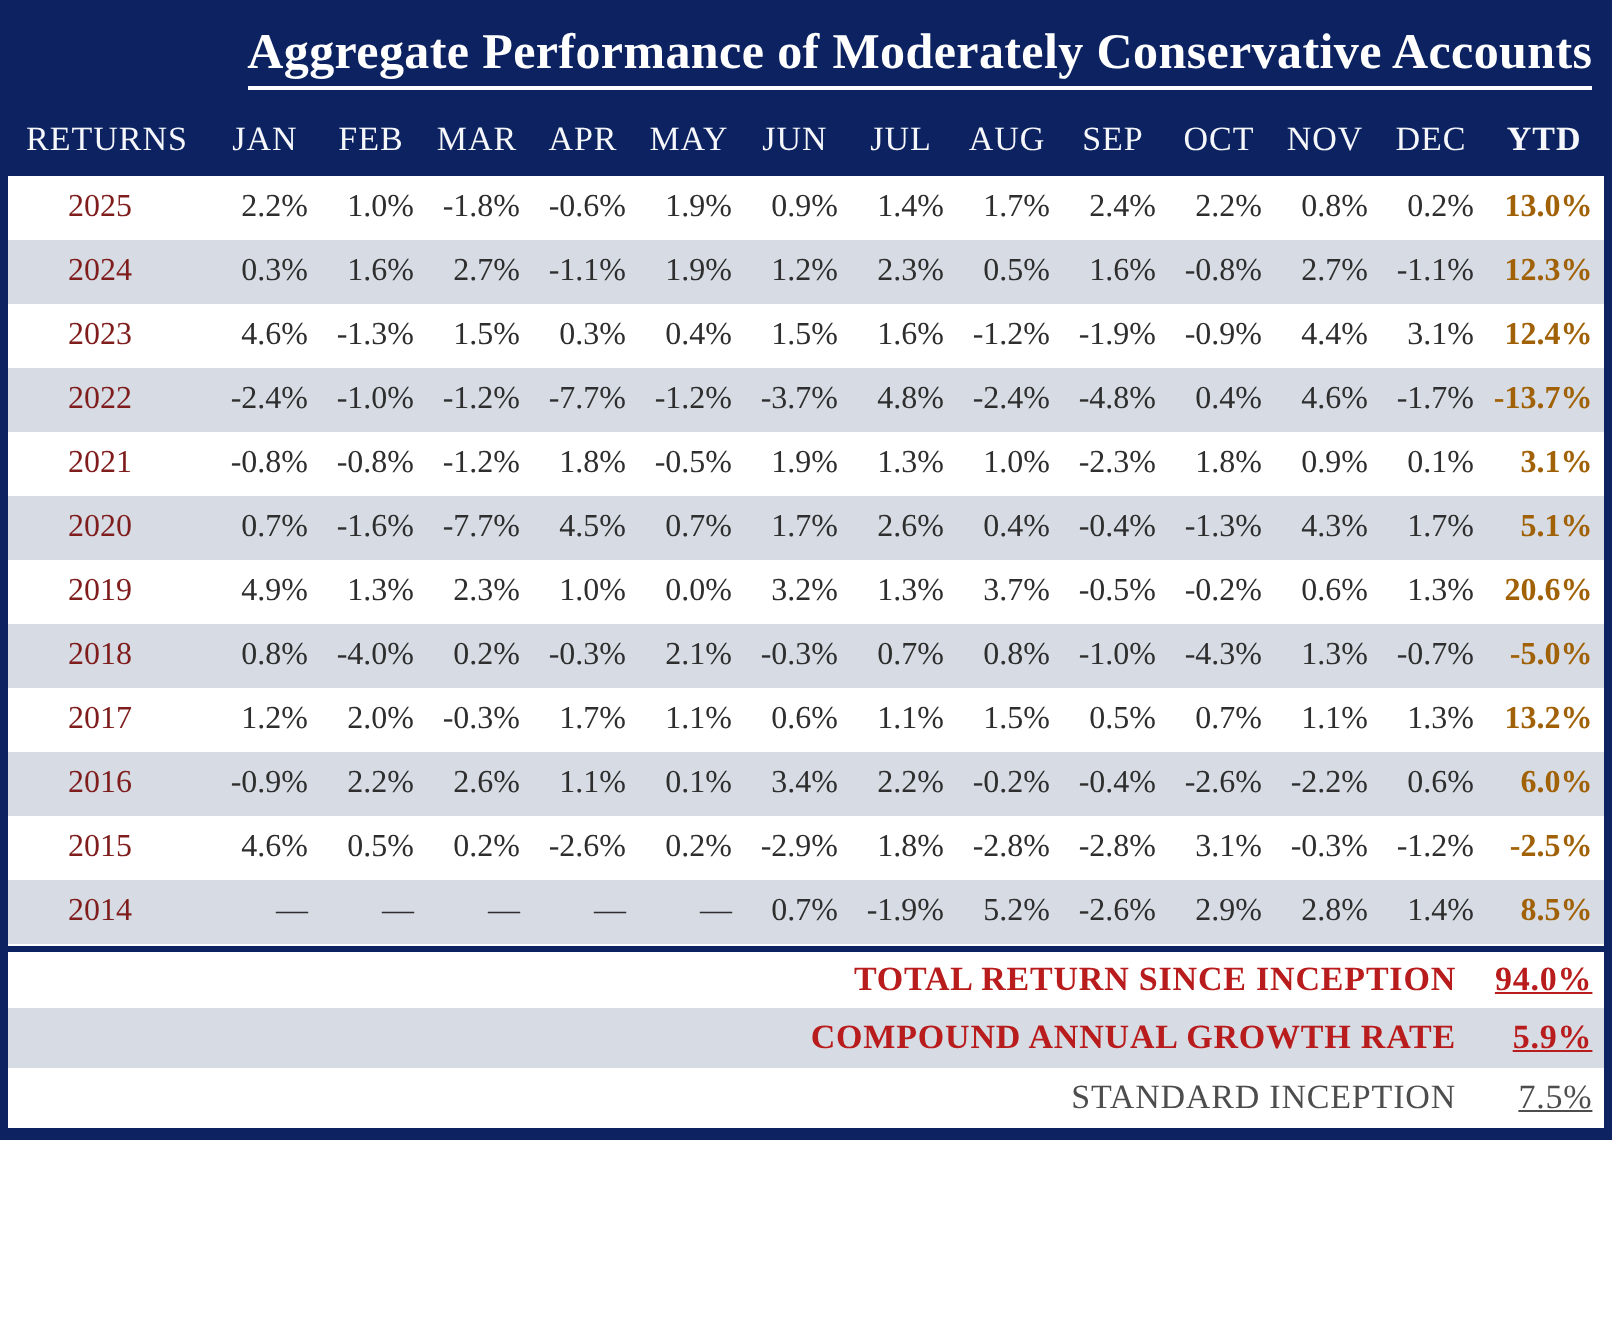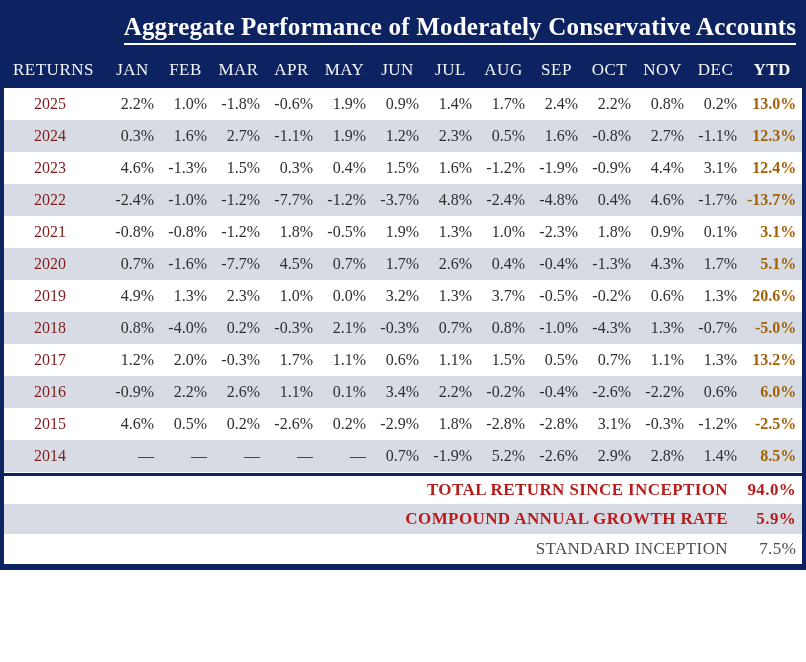--- a/index.html
+++ b/index.html
@@ -54,21 +54,21 @@
   td.year{font-weight:normal;color:#7f1d1d;text-align:center;padding-right:10px;}
   td.val{text-align:right;padding-right:5px;}
   td.ytd{text-align:right;padding-right:6px;font-weight:bold;color:#a16207;}
 
   
   .divider td{height:2px;padding:0;background:#fff;border-bottom:3px solid var(--navy);}
 
   
   .sum-row td{height:30px;font-size:17px;letter-spacing:.4px;color:var(--muted);}
   .sum-label{text-align:right;padding-right:14px;}
-  .sum-value{text-align:right;padding-right:6px;}
+  .sum-value{text-align:right;padding-right:6px;text-decoration:underline;}
   tr.sum-bold td{font-weight:bold;color:#b91c1c;}
 </style>
 </head>
 <body>
 
 <div class="report">
   <table>
     <colgroup>
       <col class="c-returns">
       <col class="c-month">

